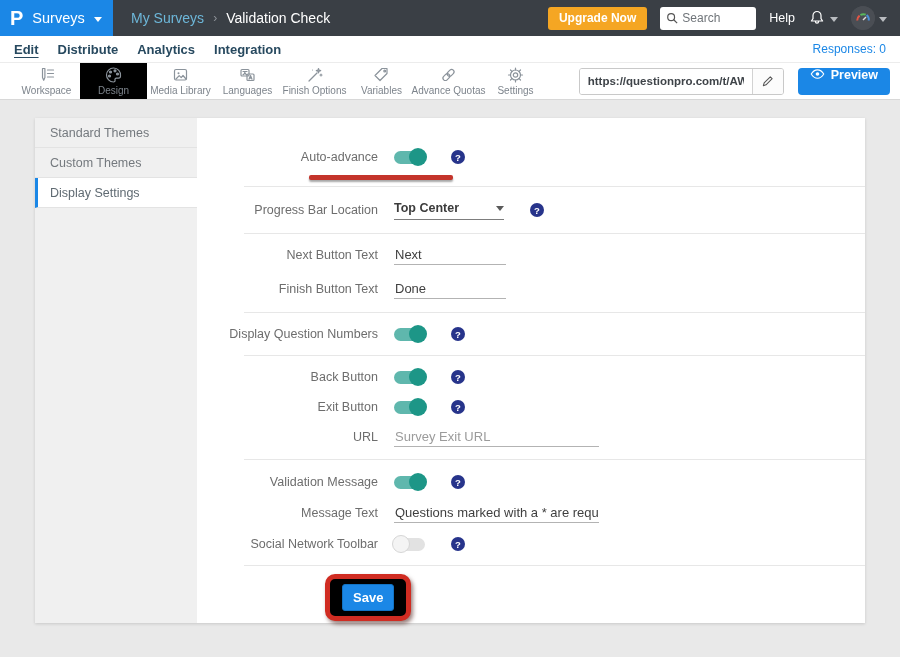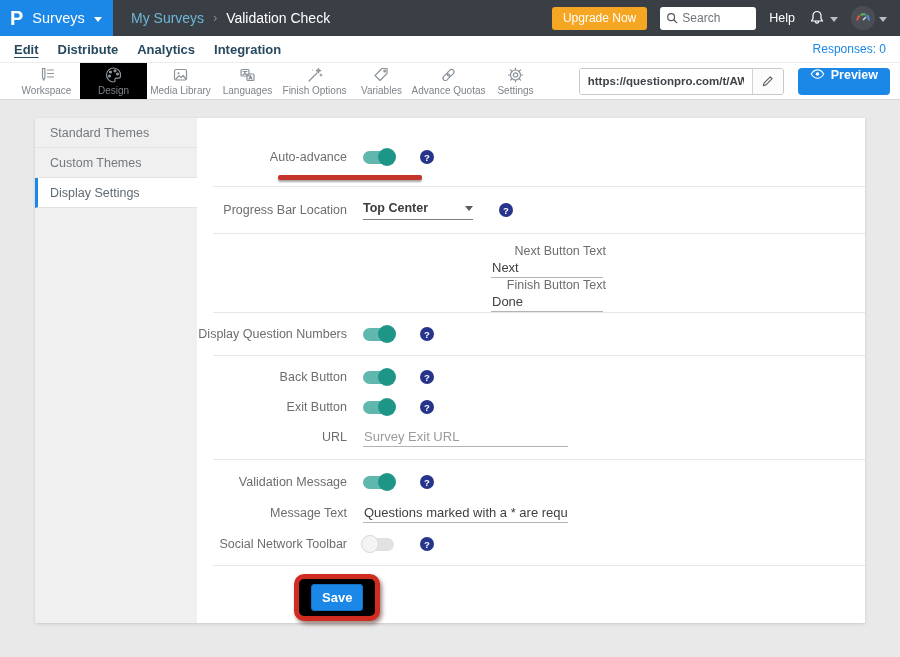--- a/index.html
+++ b/index.html
@@ -11,21 +11,21 @@
   .logo-area { width:113px; height:36px; background:#1b87e6; display:flex; align-items:center; padding:0 10px; gap:9px; cursor:pointer; }
   .logo-p { color:#fff; font-size:20px; font-weight:bold; line-height:1; transform:scaleY(1.05); }
   .product-label { color:#fff; font-size:14.5px; }
   .caret { width:0; height:0; border-left:4px solid transparent; border-right:4px solid transparent; border-top:5px solid #fff; margin-top:2px; }
   .caret.gray { border-top-color:#b9bcc0; }
   .breadcrumb { margin-left:18px; font-size:14px; display:flex; align-items:center; gap:9px; }
   .bc-parent { color:#6db7d9; cursor:pointer; }
   .bc-sep { color:#8d9298; font-size:12px; }
   .bc-current { color:#ffffff; }
   .header-right { margin-left:auto; display:flex; align-items:center; gap:13px; padding-right:13px; }
-  .upgrade-btn { background:#f5a623; color:#fff; font-size:12px; font-weight:normal; border:none; border-radius:3px; height:23px; padding:0 11px; cursor:pointer; }
+  .upgrade-btn { background:#f5a623; color:#fff; font-size:12px; font-weight:bold; border:none; border-radius:3px; height:23px; padding:0 11px; cursor:pointer; }
   .search-box { background:#fff; border-radius:3px; height:23px; width:96px; display:flex; align-items:center; padding:0 6px; gap:4px; }
   .search-box input { border:none; outline:none; width:68px; font-size:12px; color:#333; background:transparent; }
   .search-box input::placeholder { color:#6f7479; }
   .help-label { color:#fff; font-size:12.5px; cursor:pointer; }
   .bell-wrap, .avatar-wrap { display:flex; align-items:center; gap:4px; cursor:pointer; }
   .avatar { width:24px; height:24px; border-radius:50%; overflow:hidden; background:#4a4e54; display:flex; align-items:center; justify-content:center; }
 
   
   .nav { height:27px; background:#fff; display:flex; align-items:center; padding:0 14px; border-bottom:1px solid #ececec; }
   .nav-item { font-size:13px; font-weight:600; color:#27495f; margin-right:19px; cursor:pointer; }
@@ -44,21 +44,21 @@
   .url-edit { width:31px; border-left:1px solid #d2d2d2; background:#fcfcfc; display:flex; align-items:center; justify-content:center; cursor:pointer; }
   .preview-btn { background:#1b87e6; border:none; color:#fff; height:27px; border-radius:4px; padding:0 12px; font-size:12.5px; font-weight:600; display:flex; align-items:flex-start; gap:6px; cursor:pointer; }
 
   
   .content { padding:18px 35px 0; }
   .panel { display:flex; background:#fff; height:505px; box-shadow:0 1px 3px rgba(0,0,0,.14); }
   .sidebar { width:162px; background:#f0f0f0; flex-shrink:0; }
   .side-item { height:30px; line-height:30px; padding-left:15px; font-size:12.5px; color:#74797e; border-bottom:1px solid #e3e3e3; cursor:pointer; }
   .side-item.active { background:#fff; border-left:3px solid #1b87e6; padding-left:12px; color:#5f6a72; }
 
-  .form { flex:1; position:relative; }
+  .form { flex:1; position:relative;margin-left:31px; }
   .sec { padding-left:16px; position:relative; }
   .divider { height:1px; background:#e7e7e7; margin-left:16px; }
   .frow { display:flex; align-items:center; height:22px; }
   .flabel { width:134px; display:flex; justify-content:flex-end; }
   .flabel span { white-space:nowrap; font-size:12.5px; color:#6d6d6d; }
   .fctrl { margin-left:16px; display:flex; align-items:center; gap:26px; }
 
   .uinput { border:none; outline:none; border-bottom:1px solid #b3b3b3; font-size:13px; color:#3f3f3f; width:112px; padding:2px 1px; background:transparent; }
   .uinput.wide { width:205px; }
   .uinput::placeholder { color:#9b9b9b; }
@@ -74,21 +74,21 @@
   .toggle[data-state="off"] .knob { left:-2px; background:#f4f4f4; border:1px solid #d6d6d6; }
 
   .help { width:14px; height:14px; border-radius:50%; background:#27348b; color:#fff; display:inline-flex; align-items:center; justify-content:center; font-size:9.5px; font-weight:bold; cursor:pointer; flex-shrink:0; }
   .help::after { content:"?"; }
 
   
   .sec1 { height:68px; padding-top:28px; }
   .red-underline { position:absolute; left:81px; top:57px; width:144px; height:5px; background:#c4342b; border-radius:2px; box-shadow:0 2px 2px rgba(0,0,0,.35); }
   .sec2 { height:46px; padding-top:12px; }
   .sec3 { height:78px; padding-top:10px; }
-  .sec3 .frow { margin-bottom:12px;flex-direction:column; }
+  .sec3 .frow { margin-bottom:12px; }
   .sec4 { height:42px; padding-top:10px; }
   .sec5 { height:103px; padding-top:10px; }
   .sec5 .frow { margin-bottom:8px; }
   .sec6 { height:105px; padding-top:11px; }
   .sec6 .frow { margin-bottom:9px; }
   .sec7 { height:63px; padding-top:8px; padding-left:97px; }
   .save-annotation { display:inline-block; border:5px solid #d02c22; border-radius:10px; padding:5px 12px; background:#000000; box-shadow:2px 3px 4px rgba(70,25,20,.55); }
   .save-btn { background:#1b87e6; border:1px solid #1273c4; color:#fff; font-size:13px; font-weight:bold; border-radius:3px; padding:5px 10px; cursor:pointer; font-family:"Liberation Sans", sans-serif; }
 </style>
 </head>

